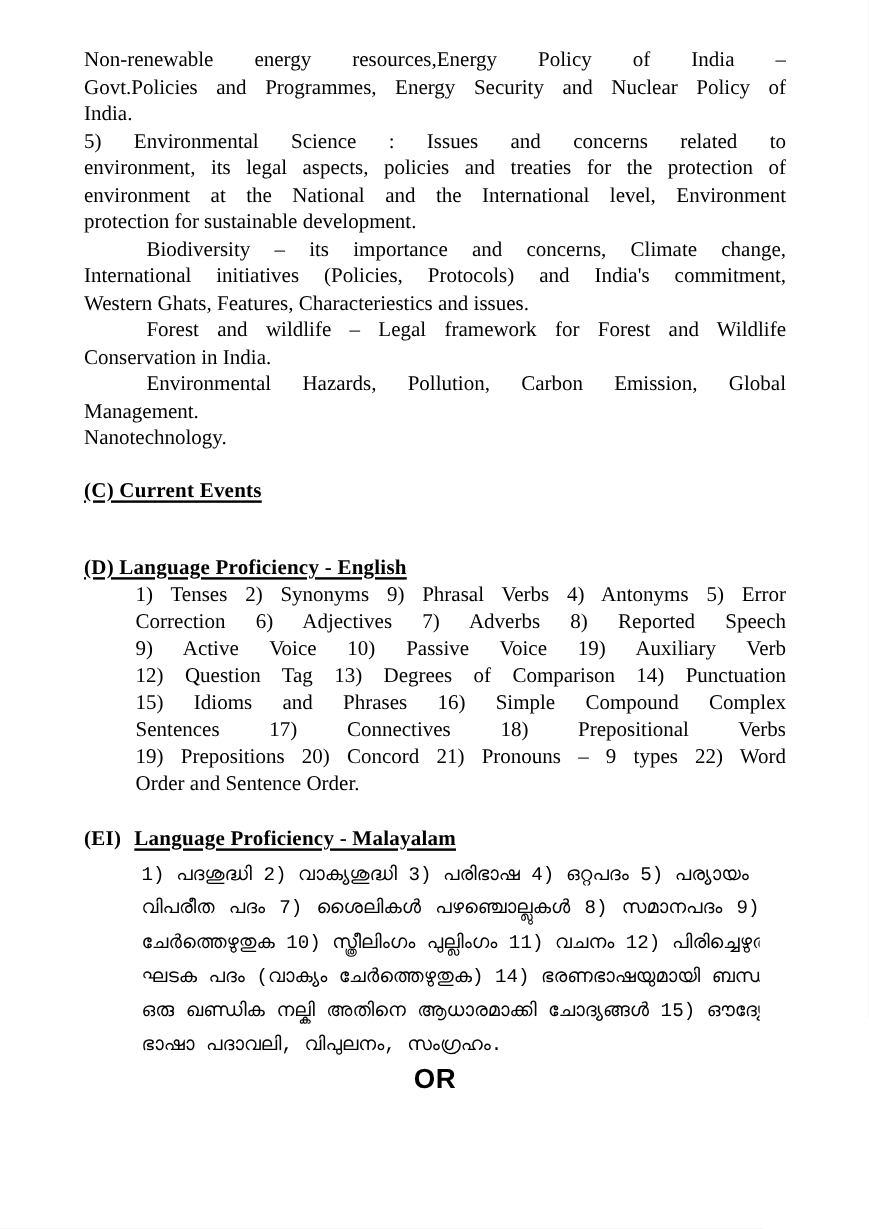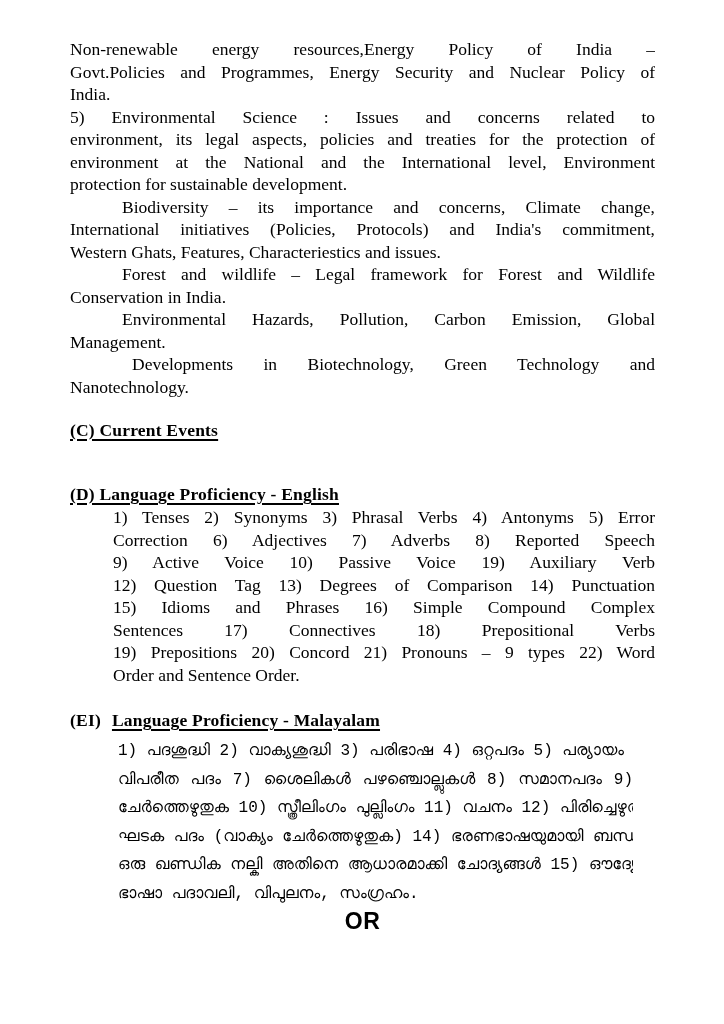--- a/index.html
+++ b/index.html
@@ -91,34 +91,33 @@
     <span class="ln ind">Forest and wildlife – Legal framework for Forest and Wildlife</span>
     <span class="ln last">Conservation in India.</span>
   </p>
 
   <p class="para">
     <span class="ln ind">Environmental Hazards, Pollution, Carbon Emission, Global</span>
     <span class="ln last">Management.</span>
   </p>
 
   <p class="para">
-    <span class="ln ind2">Developments in Biotechnology, Green Technology and</span>
     <span class="ln last">Nanotechnology.</span>
   </p>
 
   <div class="heading h-c">
     <span class="u">(C) Current Events</span>
   </div>
 
   <div class="heading h-d">
     <span class="u">(D) Language Proficiency - English</span>
   </div>
 
   <p class="para list-en">
-    <span class="ln">1) Tenses 2) Synonyms 3) Phrasal Verbs 4) Antonyms 5) Error</span>
+    <span class="ln">1) Tenses 2) Synonyms 9) Phrasal Verbs 4) Antonyms 5) Error</span>
     <span class="ln">Correction 6) Adjectives 7) Adverbs 8) Reported Speech</span>
     <span class="ln">9) Active Voice 10) Passive Voice 19) Auxiliary Verb</span>
     <span class="ln">12) Question Tag 13) Degrees of Comparison 14) Punctuation</span>
     <span class="ln">15) Idioms and Phrases 16) Simple Compound Complex</span>
     <span class="ln">Sentences 17) Connectives 18) Prepositional Verbs</span>
     <span class="ln">19) Prepositions 20) Concord 21) Pronouns – 9 types 22) Word</span>
     <span class="ln last">Order and Sentence Order.</span>
   </p>
 
   <div class="heading h-ei">

